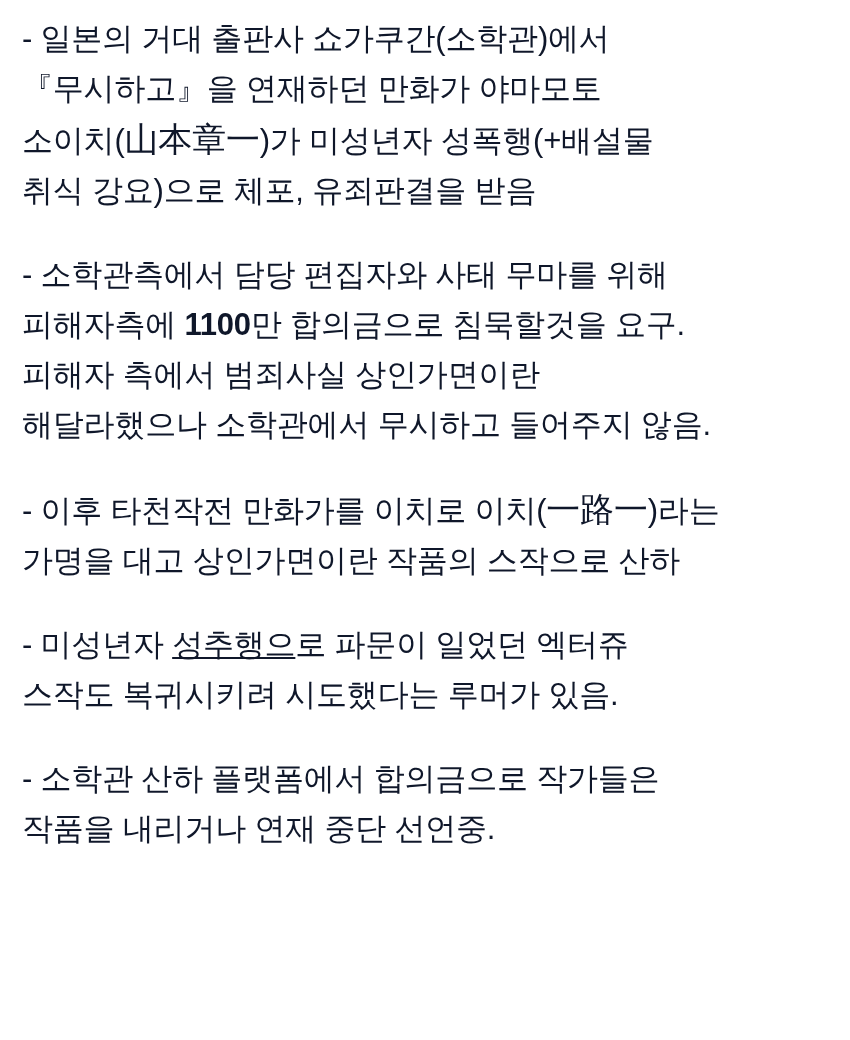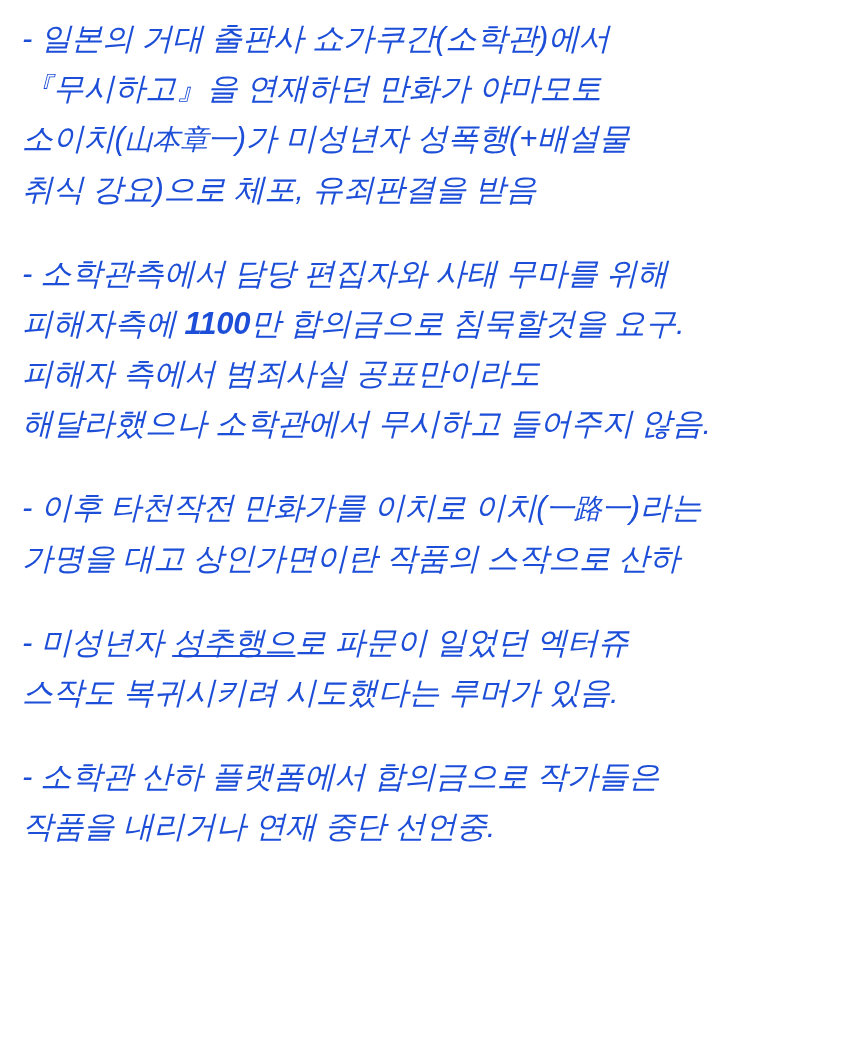--- a/index.html
+++ b/index.html
@@ -27,52 +27,51 @@
   }
   .block:last-child {
     margin-bottom: 0;
   }
   .line {
     font-size: 31px;
     line-height: 50px;
     letter-spacing: -0.2px;
     white-space: pre-wrap;
     word-break: keep-all;
-    color: #1d4ed8;
-    font-style: italic;
+    color: #0f172a;
   }
   .highlight {
     font-weight: 700;
   }
   .underline-word {
     text-decoration: underline;
     text-underline-offset: 2px;
     text-decoration-thickness: 1.5px;
   }
   .hanja {
     font-family: "DejaVu Sans", sans-serif;
-    font-size: 28px;
+    font-size: 34px;
   }
 </style>
 </head>
 <body>
 
 <div id="page">
 
   <div class="block">
     <div class="line">- 일본의 거대 출판사 쇼가쿠간(소학관)에서</div>
     <div class="line">『무시하고』을 연재하던 만화가 야마모토</div>
     <div class="line">소이치(<span class="hanja">山本章一</span>)가 미성년자 성폭행(+배설물</div>
     <div class="line">취식 강요)으로 체포, 유죄판결을 받음</div>
   </div>
 
   <div class="block">
     <div class="line">- 소학관측에서 담당 편집자와 사태 무마를 위해</div>
     <div class="line">피해자측에 <span class="highlight">1100</span>만 합의금으로 침묵할것을 요구.</div>
-    <div class="line">피해자 측에서 범죄사실 공표만이라도</div>
+    <div class="line">피해자 측에서 범죄사실 상인가면이란</div>
     <div class="line">해달라했으나 소학관에서 무시하고 들어주지 않음.</div>
   </div>
 
   <div class="block">
     <div class="line">- 이후 타천작전 만화가를 이치로 이치(<span class="hanja">一路一</span>)라는</div>
     <div class="line">가명을 대고 상인가면이란 작품의 스작으로 산하</div>
   </div>
 
   <div class="block">
     <div class="line">- 미성년자 <span class="underline-word">성추행으</span>로 파문이 일었던 엑터쥬</div>

